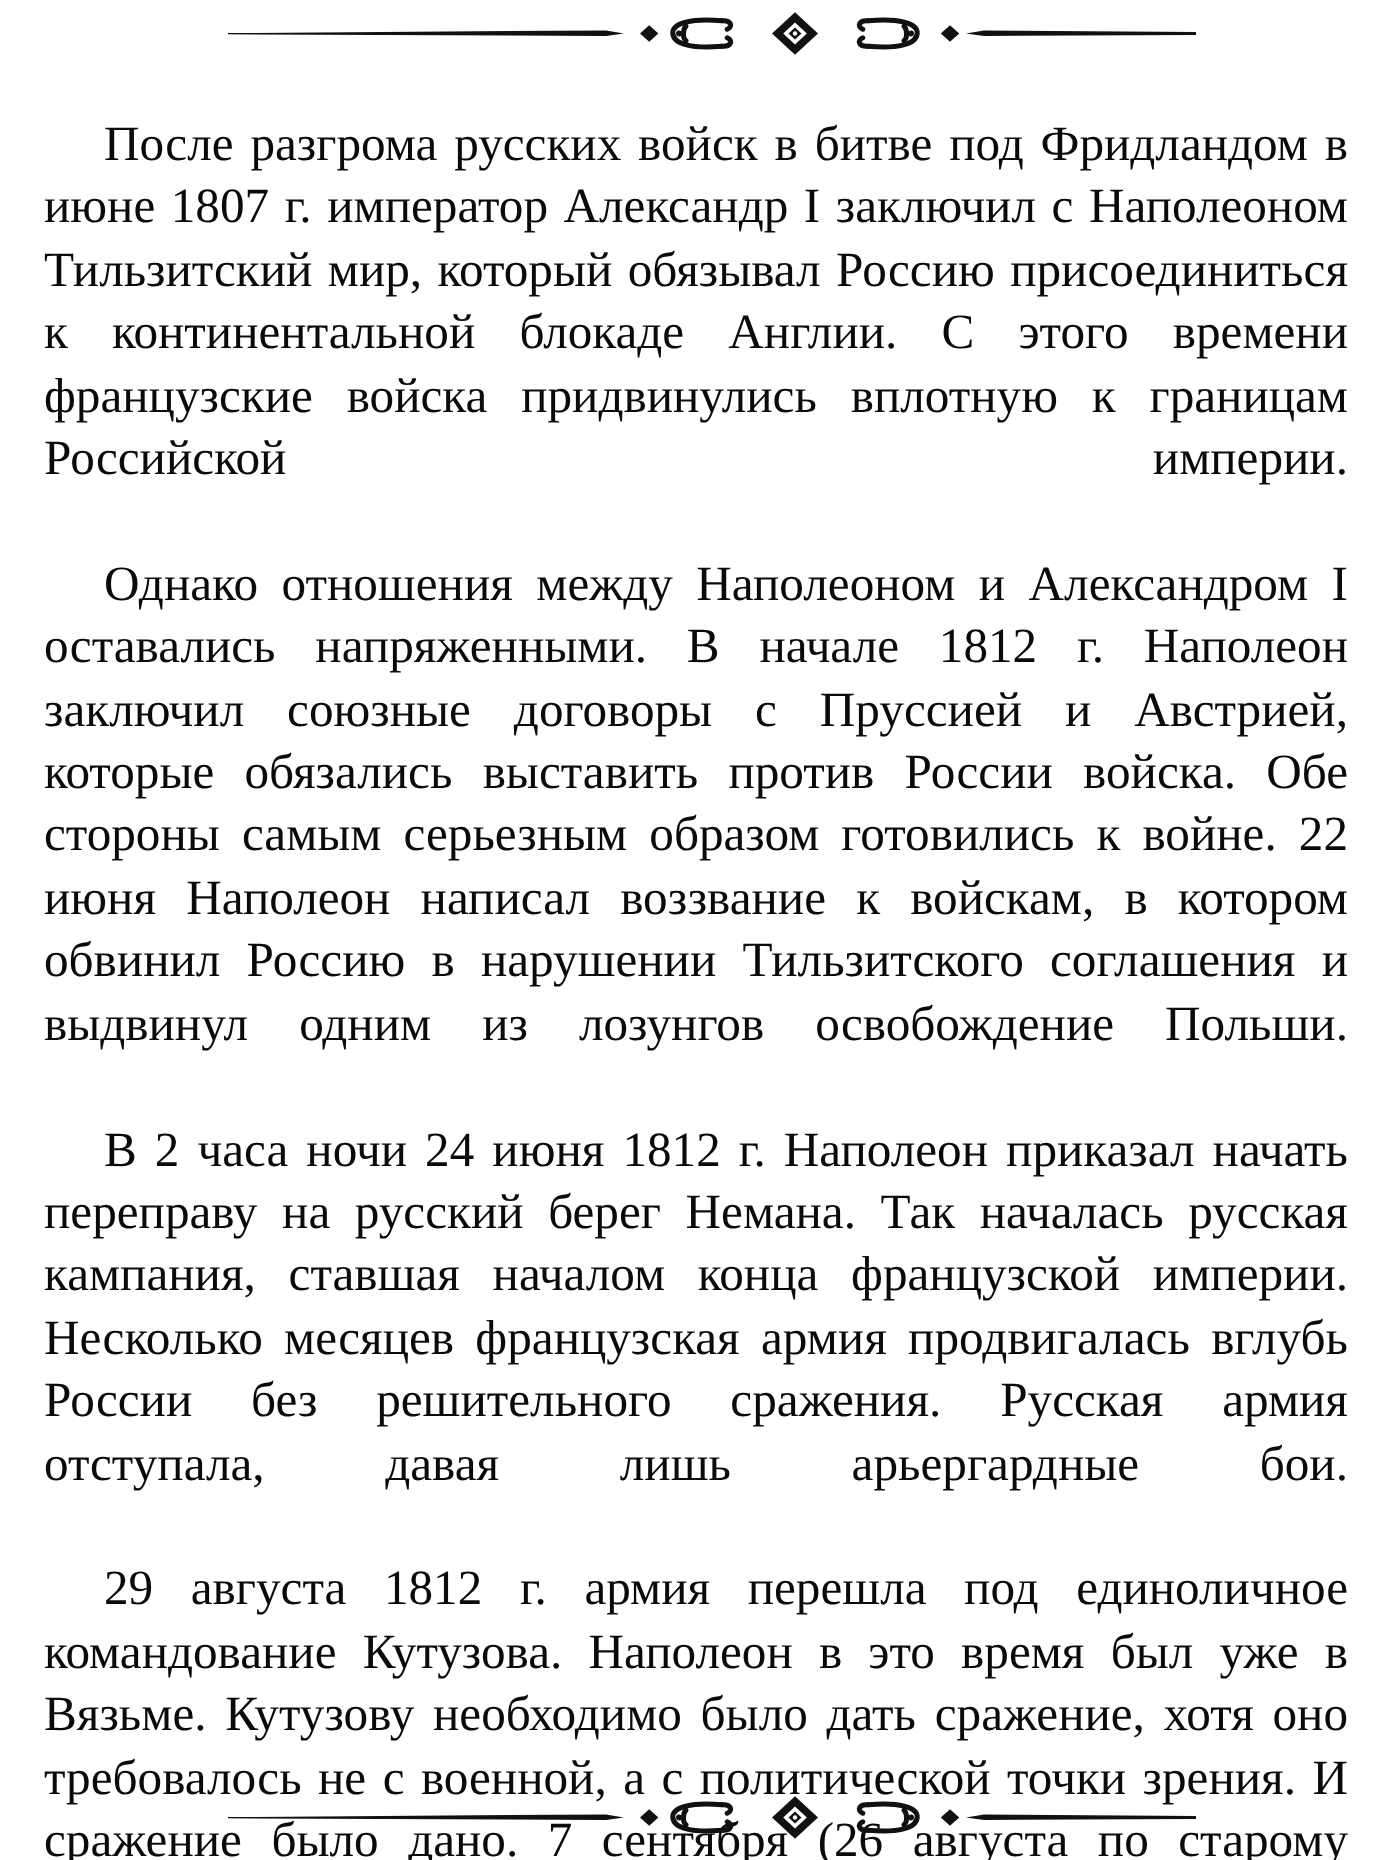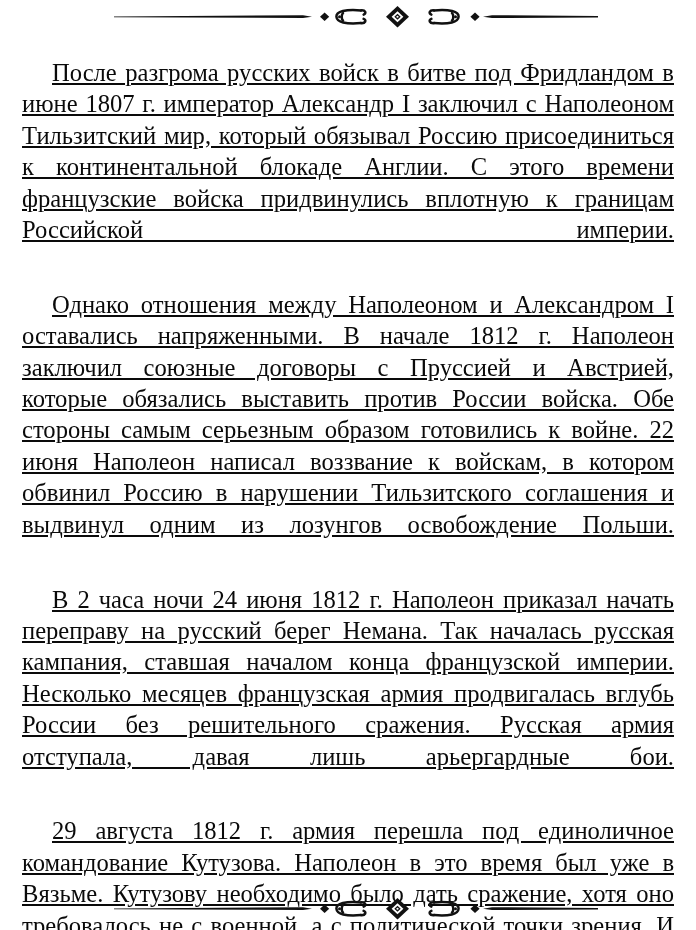--- a/index.html
+++ b/index.html
@@ -48,32 +48,31 @@
     font-family: "Liberation Serif", "DejaVu Serif", serif;
     font-size: 24.6px;
     line-height: 31.4px;
     color: #0a0a0a;
     text-align: justify;
     text-justify: inter-word;
     text-indent: 30px;
     hyphens: manual;
     -webkit-hyphens: manual;
     word-spacing: 0.1px;
-    text-decoration: underline;
   }
 
   
   .para:after {
     content: "";
     display: inline-block;
     width: 100%;
   }
 
   .para + .para {
-    margin-top: 12px;
+    margin-top: 0px;
   }
 </style>
 </head>
 <body>
 
 <div class="page">
 
   <div class="ornament ornament-top">
     <svg class="orn-svg" width="500" height="24" viewBox="0 0 500 24">
 

